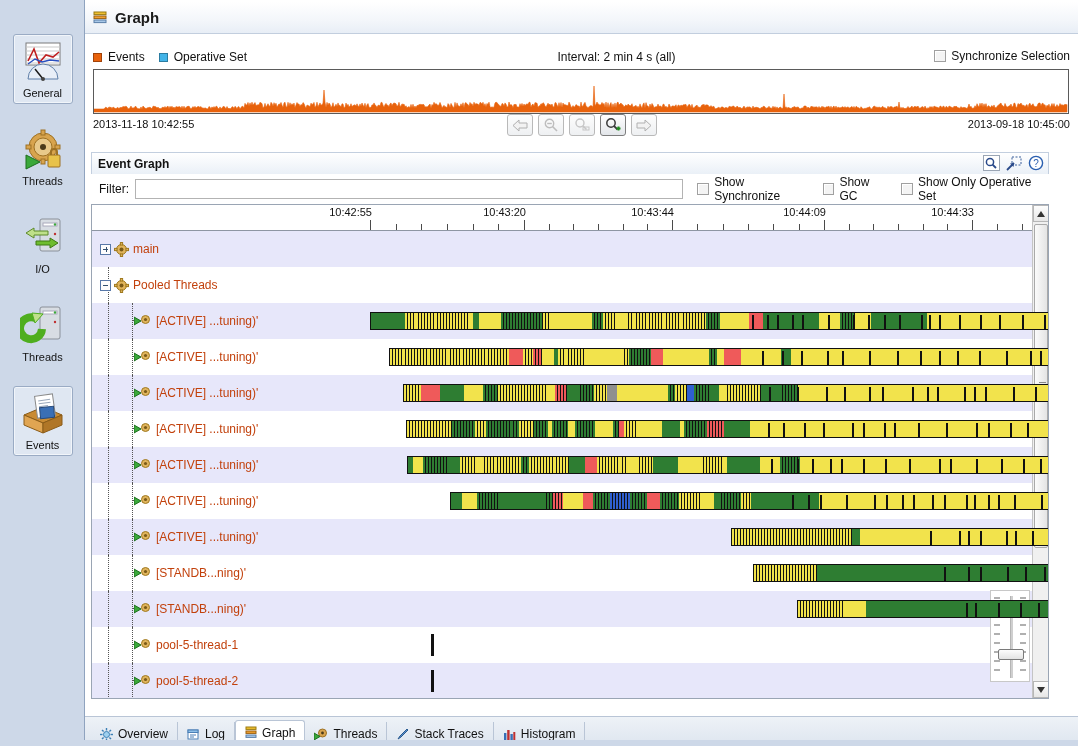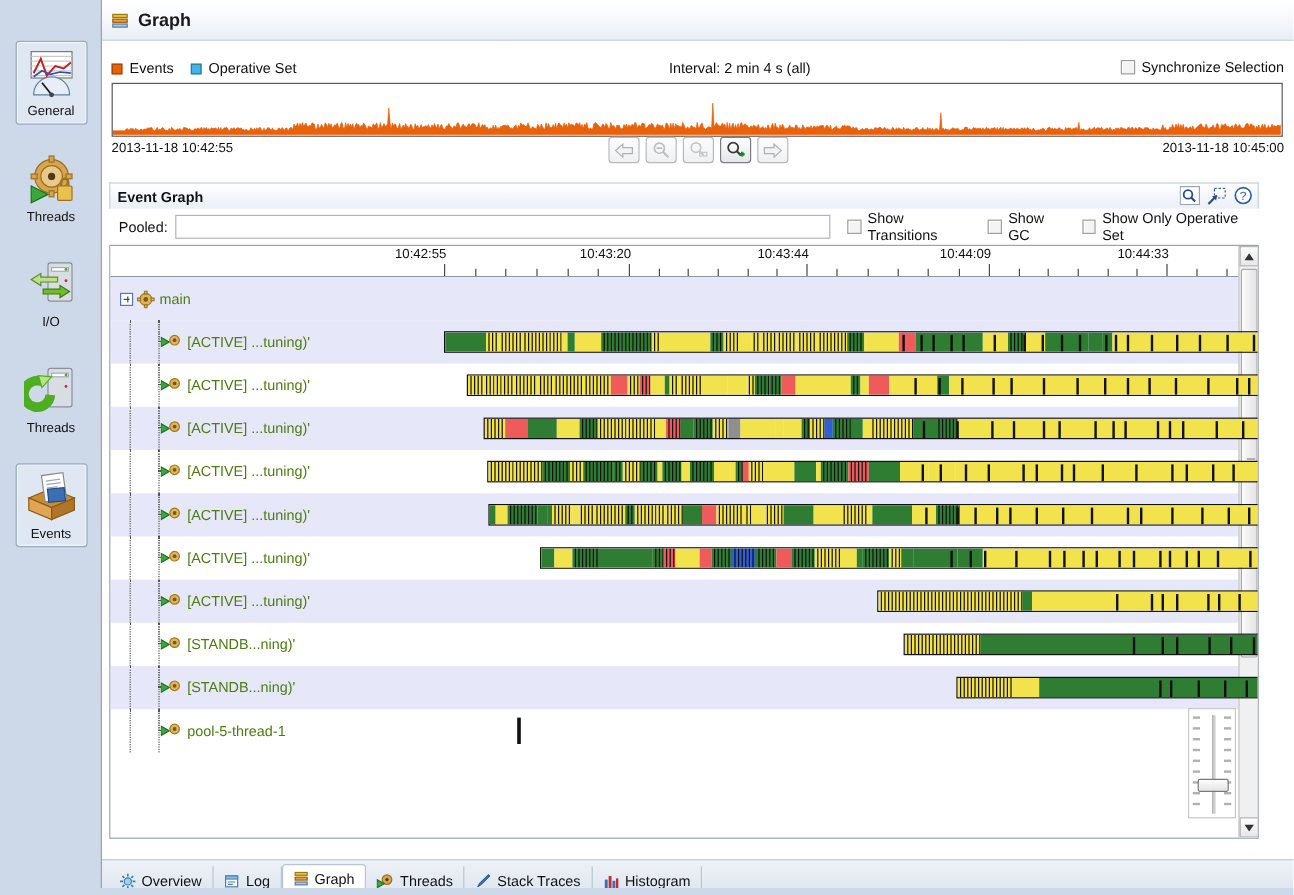--- a/index.html
+++ b/index.html
@@ -205,21 +205,21 @@
   }
   .row {
     position: relative;
     height: 36px;
     width: 941px;
   }
   .row.alt { background: #e7e7fa; }
   .row-label {
     position: absolute; top: 0; height: 36px;
     display: flex; align-items: center;
-    font-size: 12px; color: #4d7c0f;
+    font-size: 12px; color: #c2410c;
     white-space: nowrap;
     z-index: 3;
   }
   .tree-toggle {
     width: 11px; height: 11px;
     border: 1px solid #5878a8;
     background: #fdfdfd;
     position: relative;
     display: inline-block;
     margin-right: 3px;
@@ -458,21 +458,21 @@
         <span>Synchronize Selection</span>
       </div>
 
       <div id="ov-chart">
         <svg id="spark" width="974" height="43">
             <path d="M0,42 L0,39 L1,39 L2,39 L3,39 L4,39 L5,39 L6,39 L7,39 L8,39 L9,39 L10,39 L11,37.63747186150284 L12,37.12705117376849 L13,38.11110377270314 L14,38.41168570491098 L15,36.82013574141084 L16,37.73637735784816 L17,37.10758316428753 L18,38.869064927040164 L19,36.95089915299364 L20,37.83901548331558 L21,38.22635221445297 L22,38.78589963902994 L23,37.819537549661256 L24,37.50772225787291 L25,38.55539309957781 L26,37.58037212424929 L27,37.61160349781234 L28,37.44467139171654 L29,36.57377886659176 L30,36.78956007854527 L31,36.6539504517121 L32,36.14447378979273 L33,37.006537198092104 L34,38.778577566043744 L35,38.65802827461531 L36,37.85474914259033 L37,36.08759182555954 L38,38.33890414207191 L39,37.709699302310916 L40,38.12898123223753 L41,36.54056560878668 L42,36.482608436365894 L43,38.18895828686141 L44,38.637390732596344 L45,38.62809947115746 L46,38.989787399764076 L47,36.95379541206816 L48,38.87972581380966 L49,36.02077272395639 L50,37.096958397932795 L51,38.227505921957786 L52,38.60513520222396 L53,38.14319148619808 L54,37.41405308172761 L55,37.74059450567728 L56,37.025260089908386 L57,38.318701386134464 L58,38.552093535453125 L59,36.26861697308189 L60,36.26516461245025 L61,36.67868256460814 L62,36.75360417261422 L63,38.32972741095802 L64,37.03096881417137 L65,38.56947720030764 L66,38.44061234567343 L67,38.87327080959141 L68,37.46271559524476 L69,37.24178409494543 L70,37.67427349028842 L71,36.51385974768263 L72,37.637160300573875 L73,36.89235019585693 L74,36.08988475664048 L75,38.74126911151282 L76,36.3349370049941 L77,37.49510085512656 L78,36.21799027790222 L79,38.3564432856424 L80,37.01495960262369 L81,38.574412107269474 L82,36.50311437132913 L83,37.023333190951185 L84,36.94485103988315 L85,36.821204780517704 L86,36.68775665652368 L87,38.512272476922845 L88,36.128881482933124 L89,38.69026136383892 L90,36.18988743293559 L91,38.52234399296452 L92,37.61595895821972 L93,36.400968788844054 L94,36.594130753350505 L95,36.0818903432609 L96,37.70618176400018 L97,38.98002076148057 L98,37.720561187118555 L99,36.59806179888456 L100,37.75549149455293 L101,36.34648060675081 L102,38.009899377361826 L103,37.343541382971935 L104,36.249094246537005 L105,36.90894627473734 L106,37.13311028393596 L107,36.5489208686859 L108,38.15303635557789 L109,37.85465168899607 L110,38.560703515801904 L111,37.838223605807045 L112,38.32392132250774 L113,38.91525605316984 L114,38.7949817887484 L115,36.48656438174032 L116,37.21598911202326 L117,38.7884016036002 L118,36.8639802028723 L119,38.34537970989262 L120,36.51654937747705 L121,38.11732649762059 L122,36.22033381332659 L123,36.42322897791082 L124,38.57444643954488 L125,38.692403465366176 L126,36.88045352598673 L127,38.52950620629336 L128,38.208590894568985 L129,36.53172433261374 L130,36.445056794884174 L131,37.358402609060704 L132,38.789805292985314 L133,36.49897697451477 L134,38.56619238833254 L135,38.35081735223104 L136,38.7310633062064 L137,38.597046464493985 L138,36.74951040639985 L139,36.90480816266724 L140,38.38035929174179 L141,36.33286383623856 L142,37.168966769319475 L143,38.783327579397394 L144,36.80529633062207 L145,36.71177708996077 L146,38.98926436900592 L147,37.53884438590093 L148,36.27515566222144 L149,36.40961372731701 L150,37.98668539476892 L151,33.340903339600615 L152,35.21058827508734 L153,34.83011889310094 L154,32.42421030738587 L155,36.01376914885536 L156,32.84139823673358 L157,35.19167137015223 L158,32.13831901277337 L159,35.17304038869824 L160,33.67425328291685 L161,32.54424166425329 L162,35.48327326657403 L163,35.21342712511002 L164,34.64077138744331 L165,35.0504126535032 L166,32.26001119346358 L167,32.98074865107459 L168,33.51169729023785 L169,37.88044484699166 L170,37.03298854782851 L171,33.36609911702857 L172,37.18650889358786 L173,35.590593813727885 L174,33.706083593753206 L175,35.82709795135404 L176,36.497350692049295 L177,32.336210248217085 L178,33.615682421073174 L179,36.29664474646405 L180,32.650105771911385 L181,34.95479780293759 L182,33.21979999319641 L183,36.909695624797465 L184,35.470146893276905 L185,33.84101748272824 L186,34.7345777138763 L187,32.45240354279634 L188,35.307921885190495 L189,37.59242564420794 L190,33.01913392311853 L191,32.17968493428998 L192,36.68951630531322 L193,37.15808105429545 L194,32.272784588054186 L195,36.2368330947295 L196,32.773610589454705 L197,35.55126317476447 L198,33.641684828159256 L199,35.33329397315779 L200,33.044905660229226 L201,37.76161098469124 L202,35.082392452788724 L203,32.54574656232528 L204,34.2203891259713 L205,33.91625666428183 L206,36.614184140513736 L207,34.415440080880856 L208,35.30419969433183 L209,32.58294343696113 L210,33.5443959215397 L211,36.29964113156294 L212,37.88749742502696 L213,35.10047769411489 L214,35.40600061295834 L215,35.921453951821405 L216,36.77647638263948 L217,33.134226081489686 L218,34.41479134392682 L219,34.129026649579885 L220,32.38642906881237 L221,37.49669098830628 L222,35.966110228545084 L223,32.181938168677476 L224,36.64465331968137 L225,34.9878724799435 L226,32.94606143000818 L227,35.286001263785174 L228,34.86139774176357 L229,33.12706851732315 L230,20 L231,32.25026869506122 L232,37.400779485423485 L233,32.36781418061248 L234,35.17595577108486 L235,33.041403768137755 L236,34.335318563662156 L237,37.493246853115615 L238,36.018202482731176 L239,32.7236878847348 L240,37.18791937790249 L241,36.22062826073758 L242,34.212728021765464 L243,36.42421865389879 L244,32.93737536433031 L245,35.43451142191631 L246,35.393970726707 L247,37.11083054501136 L248,33.788654325431516 L249,34.027584074077936 L250,37.68161392197088 L251,37.5035012958122 L252,33.06138014563423 L253,35.82529425519765 L254,34.336080311022734 L255,36.94810825537336 L256,36.32833290022255 L257,33.731920061508156 L258,36.55433154038821 L259,35.50201082113293 L260,35.35897111769718 L261,34.642536638603794 L262,36.20402574455553 L263,33.80686616702325 L264,35.985969840542396 L265,36.700505494466285 L266,33.92473888207448 L267,36.18902110969137 L268,33.00115471845547 L269,35.256099282417495 L270,36.5534766309678 L271,33.278608319944986 L272,37.66904258712616 L273,34.821206448982096 L274,33.554526803807605 L275,36.63828611310492 L276,37.73606419551003 L277,37.274613380094344 L278,34.804088948668955 L279,35.29185724132315 L280,32.94811868432356 L281,34.80674218982772 L282,35.835257052367204 L283,37.499239265685546 L284,35.329779027649096 L285,35.19278430807999 L286,36.0066421618716 L287,32.41919493415355 L288,32.386081454523875 L289,35.19334578383404 L290,37.2949674126203 L291,34.72239065017663 L292,33.37824773573235 L293,35.25300741067762 L294,35.12816381320737 L295,36.68560171066113 L296,33.824319122277345 L297,32.97758793596997 L298,35.7905398000919 L299,33.64019012248153 L300,33 L301,33.22563791052701 L302,33.8642296771818 L303,36.25816202082586 L304,35.509729861053515 L305,32.23489981621266 L306,36.4035828106122 L307,35.941876470084246 L308,33.827415464365586 L309,34.71664428558044 L310,34.04270171934864 L311,36.76701354923053 L312,35.76538443461311 L313,37.660783529123655 L314,37.31765317885096 L315,36.4367935650222 L316,37.72978711115652 L317,34.39774608444318 L318,37.69071465716265 L319,34.22302502217843 L320,37.65388274176693 L321,36.036429881135206 L322,37.784984111685766 L323,35.56122898941917 L324,35.53769421462793 L325,34.481581924707434 L326,34.668893097280005 L327,34.142230270496675 L328,34.93735986805398 L329,34.29067230051881 L330,34.79611205905495 L331,37.324317931814264 L332,36.45031332897503 L333,37.21503615342781 L334,36.369647502139976 L335,35.04431849580459 L336,34.039516685548946 L337,37.897062361192454 L338,34.51315188245529 L339,35.535252152725704 L340,32.31228208277015 L341,34.446731088891035 L342,33.581454751818185 L343,34.573142526938184 L344,35.499186991480734 L345,35 L346,32.4111819241248 L347,34.85855817648515 L348,37.69439268097952 L349,36.57256627016355 L350,35.36514341708512 L351,36.89298403211543 L352,36.70572471558383 L353,37.82908034316687 L354,33.587899921270036 L355,34.62549567065457 L356,37.497853994135674 L357,33.37606763624403 L358,35.32585477704455 L359,36.961707591527 L360,37.763678789028745 L361,32.351880070917254 L362,36.903103827919395 L363,32.90300822020649 L364,35.41645693658686 L365,36.28072047153521 L366,36.50397735764458 L367,33.80088949007955 L368,36.35890722198361 L369,32.74178441369058 L370,37.75579005468441 L371,33.15091228259304 L372,32.597384450304034 L373,34.19571208776706 L374,34.48886394337232 L375,36.48855876852225 L376,32.425265309598885 L377,34.49820232228292 L378,33.62533855234521 L379,36.19339257394587 L380,32.22623038023069 L381,34.440232990514595 L382,33.49937414913409 L383,34.04025053793576 L384,34.093013523189825 L385,35.5110564816329 L386,32.50659972173469 L387,32.67914300909226 L388,34.23649596992717 L389,32.2599410984013 L390,36.02246093657914 L391,33.66907483137635 L392,37.09523081737348 L393,33.45952081468865 L394,34.52154379921106 L395,32.15354466166046 L396,36.479574999995336 L397,37.567307472027515 L398,36.70884394585567 L399,37.47288334345114 L400,37.10809183079195 L401,33.061269996250644 L402,32.03369927128483 L403,32.73614102356888 L404,33.654759166601465 L405,34.879602967239734 L406,35.90564089915978 L407,36.502783059376654 L408,33.60350805316284 L409,33.83730602070564 L410,36.05544567017604 L411,32.897608575829125 L412,34.1806294900275 L413,36.882608018295194 L414,36.903230428184955 L415,32.00114011485183 L416,35.31588697308483 L417,34.44438505007158 L418,35.34488630171161 L419,37.75884580600953 L420,34.34014403649613 L421,34.825932322454605 L422,34.139974353900165 L423,37.07573294596548 L424,37.10316195297202 L425,37.25002288783436 L426,33.6415208557814 L427,36.01273488905874 L428,33.39564257645777 L429,36.27913188854192 L430,33.990130243818335 L431,35.46962332607695 L432,34.519929645825144 L433,33.82846045299827 L434,34.49274974898098 L435,32.35978364681815 L436,32.26105546684053 L437,37.134830951287796 L438,34.78196358530874 L439,34.08054947670575 L440,36.132263421142596 L441,32.58273511872754 L442,32.953999516998415 L443,33.0826768852224 L444,37.5703630445387 L445,35.99256968404752 L446,35.69150423896103 L447,33.62553095613864 L448,34.51767229871716 L449,32.72278666250537 L450,33.43850588586112 L451,35.85367256303023 L452,37.15267497261645 L453,35.11484467848895 L454,33.17790031208559 L455,34.78220176546937 L456,34.2143230420604 L457,35.5362758625002 L458,34.00929069333211 L459,36.812566756649204 L460,37.18811893425328 L461,32.76514088863746 L462,32.71402978650947 L463,35.006704627073695 L464,37.075900315808084 L465,32.65662479151814 L466,36.65715885099823 L467,32.44402003029548 L468,37.57230639437787 L469,33.02999543912243 L470,35.062981127324974 L471,34.45421248509279 L472,35.36403012152949 L473,35.21364903320263 L474,36.049611329124126 L475,32.05319142064694 L476,34.116312978843375 L477,36.92148876139964 L478,37.391043066694884 L479,35.575043438735904 L480,37.296561002403756 L481,36.59040117198154 L482,34.51722705202048 L483,35.365449725354765 L484,36.34838366431575 L485,35.91232371233046 L486,37.6484895346912 L487,32.074909624678504 L488,36.519124507214464 L489,35.970849513062674 L490,33.70861577787838 L491,32.371339318515425 L492,35.670201777326966 L493,36.90427541681765 L494,37.777245759860264 L495,36.8906698221763 L496,35.64919507394042 L497,35.889672278375215 L498,35.791207312509044 L499,37.569573402204355 L500,16 L501,35.505228577882626 L502,34.260392664121646 L503,32.05986547193484 L504,33.92052602577979 L505,34.47152455731832 L506,35.15389585362463 L507,34.59742688974246 L508,32.43576383331593 L509,34.556846140211846 L510,33.3193163849969 L511,37.505645274885765 L512,32.07635390482673 L513,37.96585941313107 L514,32.73400401823875 L515,37.630610287017475 L516,34.35737865993631 L517,32.518827197383544 L518,37.749812841298905 L519,33.807332513764194 L520,37.54519017764609 L521,32.920193759221675 L522,37.70995092378461 L523,32.82434546706469 L524,32.074309346300694 L525,35.05993556839411 L526,33.87881358521004 L527,33.06939013817785 L528,34.61996745905837 L529,34.87942790839794 L530,37.09152507739678 L531,35.75657534494837 L532,34.82127833218373 L533,36.21567797577739 L534,34.18916392148899 L535,34.865149079293545 L536,36.05790471940204 L537,35.4138655650494 L538,33.690145013709625 L539,37.24050265515247 L540,36.60530567104244 L541,36.23967051424071 L542,35.340216397000574 L543,37.56843239048889 L544,36.24605846323355 L545,37.63070201856583 L546,33.88187253283424 L547,36.24917268671523 L548,37.92034196849929 L549,34.41243596207929 L550,32.83685135600942 L551,37.98927330970265 L552,32.58498513446422 L553,35.96222621107577 L554,36.013576566248005 L555,37.93551540371753 L556,34.015656469397086 L557,36.82032853310012 L558,33.479942975323624 L559,35.11366629466119 L560,37.742220281968926 L561,36.90368318506688 L562,36.79559373799506 L563,36.627842425661086 L564,34.086220262612315 L565,36.60671043331116 L566,35.94719493293538 L567,36.24263620294753 L568,37.51944959141289 L569,34.36096548864663 L570,34.21260547461575 L571,37.247326850540624 L572,36.199271678086035 L573,37.48814725852019 L574,37.401674270351265 L575,34.02342653089362 L576,35.933290480604995 L577,37.82989680759138 L578,35.9664678564139 L579,35.92338454626658 L580,36.16686201010219 L581,36.36638212127908 L582,34.69685304011072 L583,37.665477752529775 L584,35.1612687097682 L585,35.14383172855891 L586,36.377401708800996 L587,34.94877147532477 L588,35.90315532586684 L589,34.742365835580216 L590,34.89462566231127 L591,34.57331371147806 L592,34.43321513963547 L593,37.47677135443165 L594,35.66106176267427 L595,34.33841073342525 L596,35.04954337936339 L597,37.690748214577674 L598,34.32736253567383 L599,37.91669130321438 L600,37.88786745066189 L601,36.50980043341862 L602,36.004311083817996 L603,35.01582002500809 L604,37.4527745244339 L605,36.77786922397924 L606,37.80802822104098 L607,36.413735627389386 L608,34.75234520284103 L609,35.08539056642232 L610,34.256704805538384 L611,35.63727807888635 L612,34.81817483753812 L613,34.98616255679455 L614,35.04699945312319 L615,36.69438779293298 L616,37.091685294682016 L617,35.59421278424291 L618,37.32307243315646 L619,36.471405505422226 L620,36.446867822411875 L621,38.84340226642946 L622,38.75291231263099 L623,38.263454496517525 L624,37.64935380157519 L625,37.13095718535173 L626,38.43834829304291 L627,37.28116741696427 L628,36.90057313344468 L629,37.072427629526906 L630,38.33264386622824 L631,37.88151624746691 L632,37.36966252251047 L633,37.933212518195255 L634,38.20147061310777 L635,36.39423966286436 L636,36.49346852185832 L637,37.08626961618954 L638,36.62883496174069 L639,36.088281868532434 L640,36.27883458010798 L641,37.380623101434026 L642,37.86375546402473 L643,36.08719467981122 L644,36.95134663486451 L645,37.90514016100445 L646,37.09275555521844 L647,38.22203278505338 L648,38.595965623667446 L649,37.420562892416754 L650,36.074782489368125 L651,37.770844369554354 L652,38.45017755005983 L653,36.73364853753412 L654,37.57967019014976 L655,36.71956086052561 L656,37.207885890364594 L657,37.67071402011007 L658,38.63798868639301 L659,36.00130319455699 L660,38.23187112772459 L661,37.35166025084986 L662,37.49592447210845 L663,37.116323947029336 L664,37.8871750826422 L665,37.86170053429049 L666,38.878279119673316 L667,37.60199189120996 L668,37.82408165876944 L669,36.56049942856678 L670,36.168544916980224 L671,37.06139624028532 L672,38.415481209482756 L673,38.003252505791956 L674,37.78615808430415 L675,36.2607749985814 L676,38.10554015594793 L677,37.91155412742475 L678,38.42556881877853 L679,36.209484993112035 L680,38.305967330609434 L681,36.5760115373768 L682,38.79981887331224 L683,36.89300894639129 L684,38.624768882815154 L685,38.002093970310916 L686,37.013846485882 L687,37.405382662269 L688,38.567481994427496 L689,38.23915278876161 L690,24 L691,38.01199704362638 L692,36.73805647983125 L693,38.52793621994925 L694,37.190484165302706 L695,37.94456675599542 L696,37.913012980908626 L697,38.83298054329724 L698,37.619567244602166 L699,37.4724930517713 L700,36.4425848710549 L701,37.077128200827694 L702,37.52813172271854 L703,37.205482720493094 L704,36.96307968998471 L705,37.763691186329204 L706,38.88551545137796 L707,38.56491672972446 L708,37.852429389419235 L709,38.21169376336583 L710,36.07312488419615 L711,36.08393955094923 L712,36.07690134508391 L713,38.428589343758574 L714,37.014066885232026 L715,38.09560275035705 L716,38.330223798439945 L717,36.253677962931654 L718,36.86971056362135 L719,36.64737188706518 L720,37.4468303911606 L721,36.86702406307078 L722,37.32769167345376 L723,36.68265402209137 L724,38.61434510332269 L725,36.444889782669435 L726,38.04735436991199 L727,37.8327265972424 L728,36.145647077423355 L729,37.41707181856831 L730,36.77478352085444 L731,38.47340762590682 L732,36.8078160871788 L733,37.08670377642228 L734,36.65645170102662 L735,36.22217130531658 L736,38.55241727808137 L737,36.18348061907267 L738,38.63265645486892 L739,36.81727337735578 L740,36.06096196037762 L741,38.57697415332169 L742,36.11095154150899 L743,38.59950077515072 L744,36.92516023941578 L745,37.78292691650937 L746,37.77031838836629 L747,37.74280965269674 L748,36.72499787701527 L749,37.01833569911231 L750,37.74409988464047 L751,36.56430888062543 L752,38.06487536386814 L753,37.20736384308309 L754,36.8844745149298 L755,37.64222788747504 L756,38.12527728040017 L757,36.834721325819714 L758,36.6984163810026 L759,37.66298774940101 L760,36.399278281908146 L761,38.419448017803695 L762,36.42971661567209 L763,36.744718550585546 L764,37.96434402417594 L765,37.6349658959708 L766,38.960289001446355 L767,36.72226516423852 L768,37.840069770272855 L769,38.95577144620743 L770,38.64830867557242 L771,38.140628769593604 L772,38.57371991852937 L773,37.67635354338044 L774,37.810241817874015 L775,36.7718464125748 L776,37.21980392849995 L777,38.92534697052341 L778,38.92548565190541 L779,36.94465503745929 L780,36.15852498875862 L781,36.26870870463024 L782,37.427171229583756 L783,36.879273890461434 L784,37.74440145434085 L785,36.91049337289785 L786,37.53795003822909 L787,37.98541402769527 L788,36.719926356207544 L789,36.5239577281866 L790,38.061814784566785 L791,37.61792135174289 L792,38.56947469691256 L793,38.9059766828576 L794,36.19618910420509 L795,37.83396649306359 L796,36.514024971758026 L797,36.923114060388464 L798,36.579742668932184 L799,38.587319612310885 L800,37.08459296733355 L801,37.056599735308716 L802,36.774761794961414 L803,36.12693607673372 L804,38.29249727693037 L805,32 L806,38.82138472787169 L807,37.30835339348221 L808,38.42436075183766 L809,37.3283027700746 L810,38.612057089624955 L811,38.41079977127295 L812,38.54496484973699 L813,37.90771266767183 L814,36.41675305246224 L815,38.11979126889249 L816,37.89304661699247 L817,36.915672539694086 L818,36.051331757126064 L819,38.05644822076729 L820,36.65466999898416 L821,36.52832436446488 L822,36.76202130213474 L823,37.07043671518119 L824,36.0016815648422 L825,37.97953820181058 L826,38.282220124864125 L827,37.602186351363635 L828,36.778966068187245 L829,36.723629592789166 L830,38.545713543680364 L831,36.087678460910766 L832,37.769688605689296 L833,38.91313076015242 L834,37.55125514722953 L835,38.59695053081818 L836,36.47579374791859 L837,37.60092723304449 L838,36.51917874697558 L839,38.44233405564089 L840,36.06894805890924 L841,36.6256577957541 L842,36.987820385949604 L843,37.25114035524947 L844,37.551161526959 L845,38.201223134622545 L846,36.11311411723174 L847,36.27339148394456 L848,37.787081479461435 L849,36.26610731951246 L850,36.292912243536165 L851,38.58037161807547 L852,36.52721276764163 L853,36.72183573139917 L854,38.155358433330136 L855,36.05313169818983 L856,36.459490298041835 L857,37.12422037037286 L858,37.40987634584768 L859,38.02489328338992 L860,36.2199425684381 L861,36.72445535553827 L862,36.32767724866405 L863,36.71362924469338 L864,37.97184991788671 L865,37.768293857000906 L866,38.47326135610848 L867,36.60573425777523 L868,38.10404241043331 L869,37.50009047915232 L870,37.39467179700484 L871,37.591291307747035 L872,38.05870664075888 L873,38.54384314992644 L874,37.06703308134667 L875,34 L876,37.290653943219525 L877,36.240466831829615 L878,38.25884127582369 L879,38.28753447499477 L880,37.98589387488826 L881,35.68469989191959 L882,37.41200911971369 L883,33.65685720679204 L884,35.738455532928214 L885,36.92811641047155 L886,33.26430636423841 L887,36.35781440062347 L888,33.0443404889872 L889,37.20406103097091 L890,33.75498610537266 L891,36.81229266469008 L892,33.61746135149964 L893,37.825853705325095 L894,35.95697420740359 L895,35.80748337405151 L896,37.52183440305378 L897,36.522511570957725 L898,35.54628346885847 L899,37.37029659718755 L900,34.958805321230926 L901,37.82241272918061 L902,37.673003256168684 L903,36.392509817328545 L904,35.49303758027639 L905,34.62999570212792 L906,33.82261025711084 L907,33.05836903818807 L908,35.48858213307736 L909,35.77624845401209 L910,36.93824323962361 L911,33.41148558045341 L912,35.65335380921762 L913,37.23895597422447 L914,36.86719763226211 L915,35.77233004466274 L916,35.95369014048655 L917,34.04146957213128 L918,36.92635345408989 L919,36.56468468837658 L920,33.073199567884764 L921,33.34726500294509 L922,37.4327008721571 L923,37.44051414702112 L924,33.518018601237806 L925,34.417309640169755 L926,34.36777102778096 L927,33.03096282250758 L928,34.960782854333885 L929,35.56562292462477 L930,35.26232111326527 L931,36.67002531824169 L932,35.28907212488776 L933,34.54344260531638 L934,37.77774798859737 L935,34.07359885986596 L936,33.21496772543293 L937,36 L938,34.82137533874315 L939,33.75406655471495 L940,36.058287500430964 L941,36.83157908862064 L942,36.71316909730116 L943,36.536834716115536 L944,33.715083924920805 L945,33.08266493449112 L946,33.0205290294348 L947,35.94890984797334 L948,33.518786160051256 L949,33.237696019577655 L950,35.22866356243783 L951,34.65819942795588 L952,37.90643784399444 L953,35.18368209767327 L954,36.21328997528799 L955,34.15877985775414 L956,37.67838168129249 L957,35.83221423525001 L958,33.5064839103755 L959,36.587514757452304 L960,33.53081214219835 L961,37.00819003535816 L962,36.71727913558357 L963,34.5884757026045 L964,36.71917486131153 L965,36.12618002208237 L966,33.487745253130676 L967,35.12793692812693 L968,34.717752812764495 L969,35.273434995335265 L970,35.20941960681668 L971,34.120128033738645 L972,34.888555882912385 L973,34.44799157811701 L973,42 Z" fill="#e8620c" stroke="#e8620c" stroke-width="0.6"></path>
           </svg>
       </div>
 
       <div id="ov-time-left">2013-11-18 10:42:55</div>
-      <div id="ov-time-right">2013-11-18 10:45:00</div>
+      <div id="ov-time-right">2013-09-18 10:45:00</div>
 
       <div id="ov-buttons">
         <div class="navbtn">
           <svg width="16" height="13" viewBox="0 0 16 13">
             <polygon points="7,1 7,4 15,4 15,9 7,9 7,12 1,6.5" fill="#f2f2f2" stroke="#b0b0b0"></polygon>
           </svg>
         </div>
         <div class="navbtn">
           <svg width="16" height="14" viewBox="0 0 16 14">
             <circle cx="6.5" cy="5.5" r="4.2" fill="none" stroke="#bdbdbd" stroke-width="1.4"></circle>
@@ -526,25 +526,25 @@
           <span>
             <svg width="16" height="16" viewBox="0 0 16 16">
               <circle cx="8" cy="8" r="6.6" fill="#fff" stroke="#2a5fb0" stroke-width="1.4"></circle>
               <text x="8" y="12" font-family="Liberation Sans, sans-serif" font-size="10" fill="#2a5fb0" text-anchor="middle">?</text>
             </svg>
           </span>
         </div>
       </div>
 
       <div id="filter-row">
-        <span class="flabel">Pooled:</span>
+        <span class="flabel">Filter:</span>
         <input id="filter-input" type="text" value="" style="">
         <label class="opt" style="margin-left:8px">
           <span class="cbx"></span>
-          <span>Show Transitions</span>
+          <span>Show Synchronize</span>
         </label>
         <label class="opt" style="margin-left:6px">
           <span class="cbx"></span>
           <span>Show GC</span>
         </label>
         <label class="opt" style="margin-left:6px">
           <span class="cbx"></span>
           <span>Show Only Operative Set</span>
         </label>
       </div>
@@ -595,20 +595,39 @@
                     <circle cx="7.5" cy="7.5" r="2" fill="#7a5a18"></circle>
                     <g fill="#e0b45c" stroke="#a07a20">
                       <rect x="6.4" y="0.5" width="2.2" height="2.6"></rect>
                       <rect x="6.4" y="11.9" width="2.2" height="2.6"></rect>
                       <rect x="0.5" y="6.4" width="2.6" height="2.2"></rect>
                       <rect x="11.9" y="6.4" width="2.6" height="2.2"></rect>
                     </g>
                   </svg>
                 </span>
                 <span>main</span>
+              </div>
+            </div>
+            <div class="row">
+              <div class="vline" style="left: 16px;"></div>
+              <div class="row-label" style="left: 8px;">
+                <span class="tree-toggle"></span>
+                <span style="margin-right: 4px; display: inline-flex;">
+                  <svg width="15" height="15" viewBox="0 0 15 15">
+                    <circle cx="7.5" cy="7.5" r="5" fill="#e0b45c" stroke="#a07a20"></circle>
+                    <circle cx="7.5" cy="7.5" r="2" fill="#7a5a18"></circle>
+                    <g fill="#e0b45c" stroke="#a07a20">
+                      <rect x="6.4" y="0.5" width="2.2" height="2.6"></rect>
+                      <rect x="6.4" y="11.9" width="2.2" height="2.6"></rect>
+                      <rect x="0.5" y="6.4" width="2.6" height="2.2"></rect>
+                      <rect x="11.9" y="6.4" width="2.6" height="2.2"></rect>
+                    </g>
+                  </svg>
+                </span>
+                <span>Pooled Threads</span>
               </div>
             </div>
             <div class="row alt">
               <div class="vline" style="left: 16px;"></div>
               <div class="vline" style="left: 40px;"></div>
               <div class="elbow" style="left: 40px; top: 0px; width: 8px; height: 18px;"></div>
               <div class="row-label" style="left: 42px;">
                 <span style="margin-right: 4px; display: inline-flex;">
                   <svg width="18" height="14" viewBox="0 0 18 14">
                     <polygon points="0,3 7,7 0,11" fill="#3aa83a" stroke="#1d6e1d"></polygon>
@@ -1528,20 +1547,36 @@
                   <svg width="18" height="14" viewBox="0 0 18 14">
                     <polygon points="0,3 7,7 0,11" fill="#3aa83a" stroke="#1d6e1d"></polygon>
                     <circle cx="11.5" cy="5.5" r="4" fill="#e0b45c" stroke="#a07a20"></circle>
                     <circle cx="11.5" cy="5.5" r="1.6" fill="#7a5a18"></circle>
                   </svg>
                 </span>
                 <span>pool-5-thread-1</span>
               </div>
               <div class="bar" style="left: 339px; width: 3px; top: 7px; height: 22px; background: rgb(17, 17, 17); border: none;"></div>
             </div>
+            <div class="row alt">
+              <div class="vline" style="left: 16px;"></div>
+              <div class="vline" style="left: 40px;"></div>
+              <div class="elbow" style="left: 40px; top: 0px; width: 8px; height: 18px;"></div>
+              <div class="row-label" style="left: 42px;">
+                <span style="margin-right: 4px; display: inline-flex;">
+                  <svg width="18" height="14" viewBox="0 0 18 14">
+                    <polygon points="0,3 7,7 0,11" fill="#3aa83a" stroke="#1d6e1d"></polygon>
+                    <circle cx="11.5" cy="5.5" r="4" fill="#e0b45c" stroke="#a07a20"></circle>
+                    <circle cx="11.5" cy="5.5" r="1.6" fill="#7a5a18"></circle>
+                  </svg>
+                </span>
+                <span>pool-5-thread-2</span>
+              </div>
+              <div class="bar" style="left: 339px; width: 3px; top: 7px; height: 22px; background: rgb(17, 17, 17); border: none;"></div>
+            </div>
           </div>
 
         <div id="vscroll">
           <div class="sb-arrow">
             <svg width="8" height="6" viewBox="0 0 8 6">
                 <polygon points="4,0 8,6 0,6" fill="#333"></polygon>
               </svg>
           </div>
           <div id="sb-thumb">
             <div id="sb-grip">

